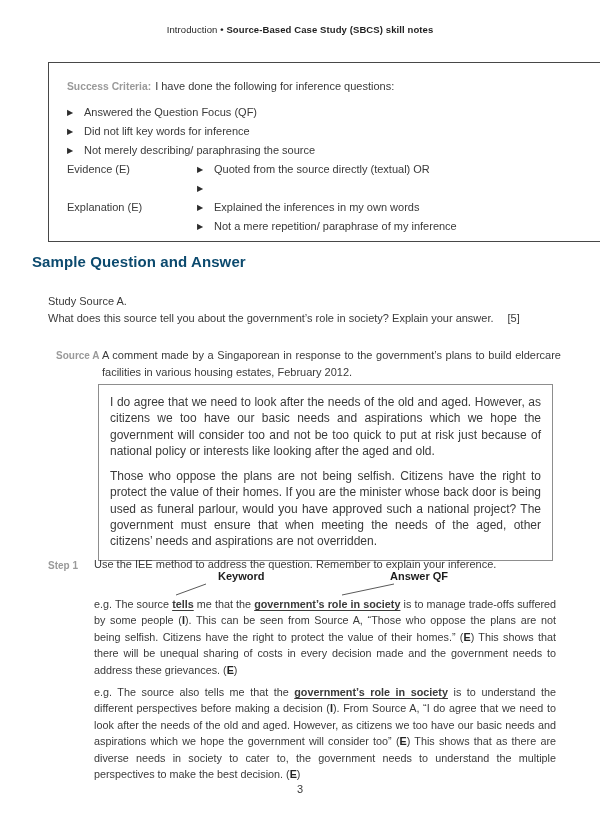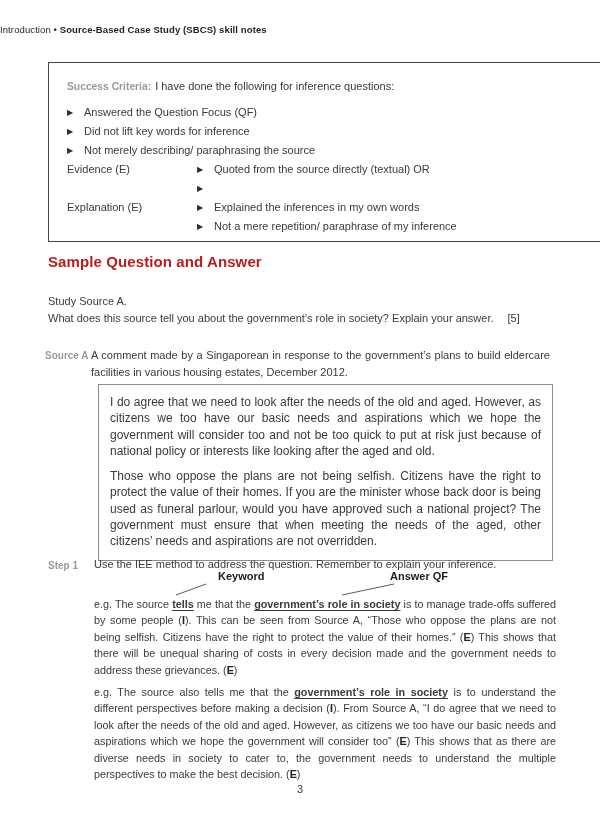--- a/index.html
+++ b/index.html
@@ -7,50 +7,50 @@
     width: 600px; height: 820px; background: #ffffff;
     font-family: "Liberation Sans", "DejaVu Sans", sans-serif;
     color: #3a3a3a;
     -webkit-font-smoothing: antialiased;
   }
   .page { position: relative; width: 600px; height: 820px; background: #fff; overflow: hidden; }
 
   
   .running-head {
     position: absolute; top: 24px; left: 0; width: 600px;
-    text-align: left; font-size: 9.5px; color: #1f1f1f; letter-spacing: 0.1px;
+    text-align: center; font-size: 9.5px; color: #1f1f1f; letter-spacing: 0.1px;
   }
   .running-head .bold { font-weight: bold; }
 
   
   .success-box {
     position: absolute; top: 62px; left: 48px; width: 579px; height: 180px;
     box-sizing: border-box; border: 1.5px solid #474747;
     padding: 16px 12px 0 18px; font-size: 11px; background: #fff;
   }
   .sc-intro { margin-bottom: 9px; line-height: 15px; }
   .sc-label { color: #9a9a9a; font-weight: bold; font-size: 10.3px; margin-right: 4px; }
   .sc-row { display: flex; }
   .sc-term { flex: 0 0 130px; line-height: 19px; }
   .sc-points { flex: 1; }
   .sc-point { display: flex; line-height: 19px; }
   .sc-bullet { flex: 0 0 17px; font-size: 8px; line-height: 19px; color: #2d2d2d; }
 
   
   .sample-title {
-    position: absolute; top: 253px; left: 48px;
-    font-size: 15px; font-weight: bold; color: #b91c1c; letter-spacing: 0.1px;
+    position: absolute; top: 253px; left: 32px;
+    font-size: 15px; font-weight: bold; color: #0c4a6e; letter-spacing: 0.1px;
   }
 
   
   .question { position: absolute; top: 293px; left: 48px; width: 505px; font-size: 11px; line-height: 16.5px; }
   .q-marks { margin-left: 14px; }
 
   
-  .source-row { position: absolute; top: 347px; left: 45px; width: 505px; display: flex; font-size: 11px; line-height: 16.5px; }
+  .source-row { position: absolute; top: 347px; left: 56px; width: 505px; display: flex; font-size: 11px; line-height: 16.5px; }
   .source-label { flex: 0 0 46px; color: #9a9a9a; font-weight: bold; font-size: 10px; padding-top: 1px; }
   .source-caption { flex: 1; text-align: justify; }
 
   
   .quote-box {
     position: absolute; top: 384px; left: 98px; width: 455px;
     box-sizing: border-box; border: 1px solid #8d8d8d;
     padding: 9px 11px 10px 11px; font-size: 12px; line-height: 16.3px; background: #fff;
   }
   .quote-box p { margin: 0; text-align: justify; }
@@ -141,21 +141,21 @@
 
   <div class="question">
     <div>Study Source A.</div>
     <div>
       <span>What does this source tell you about the government’s role in society? Explain your answer.</span><span class="q-marks">[5]</span>
     </div>
   </div>
 
   <div class="source-row">
     <div class="source-label">Source A</div>
-    <div class="source-caption">A comment made by a Singaporean in response to the government’s plans to build eldercare facilities in various housing estates, December 2012.</div>
+    <div class="source-caption">A comment made by a Singaporean in response to the government’s plans to build eldercare facilities in various housing estates, February 2012.</div>
   </div>
 
   <div class="quote-box">
     <p>I do agree that we need to look after the needs of the old and aged. However, as citizens we too have our basic needs and aspirations which we hope the government will consider too and not be too quick to put at risk just because of national policy or interests like looking after the aged and old.</p>
     <p>Those who oppose the plans are not being selfish. Citizens have the right to protect the value of their homes. If you are the minister whose back door is being used as funeral parlour, would you have approved such a national project? The government must ensure that when meeting the needs of the aged, other citizens’ needs and aspirations are not overridden.</p>
   </div>
 
   <div class="step-row">
     <div class="step-label">Step 1</div>
     <div class="step-instruction">Use the IEE method to address the question. Remember to explain your inference.</div>

